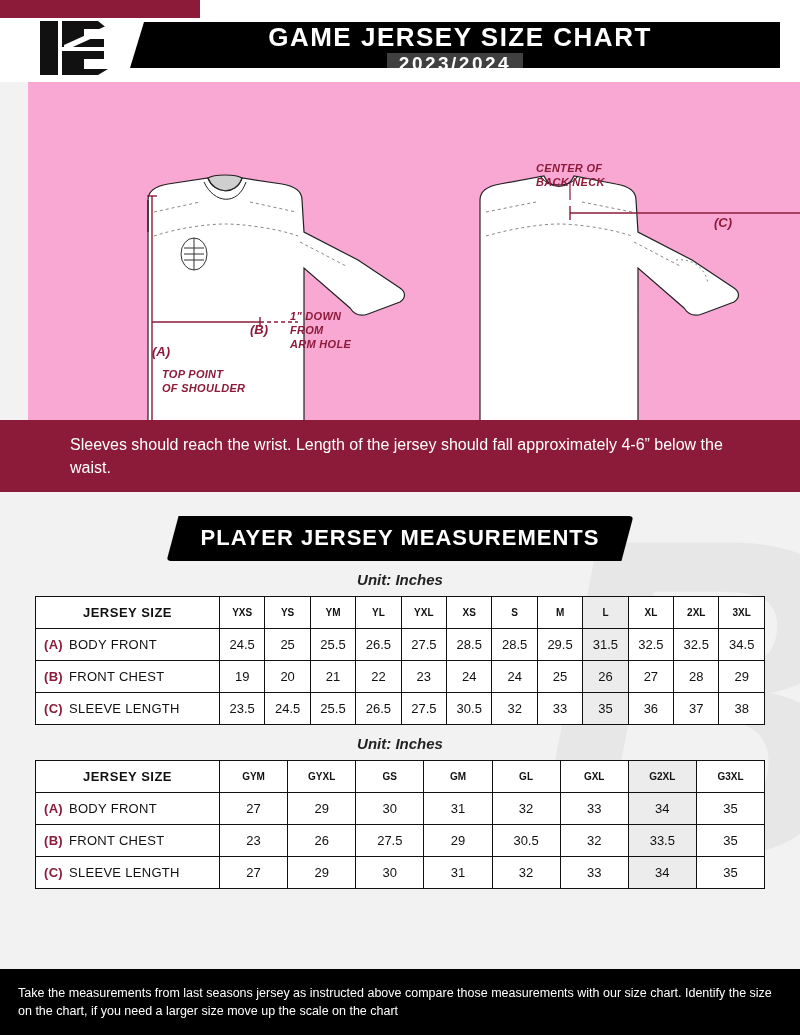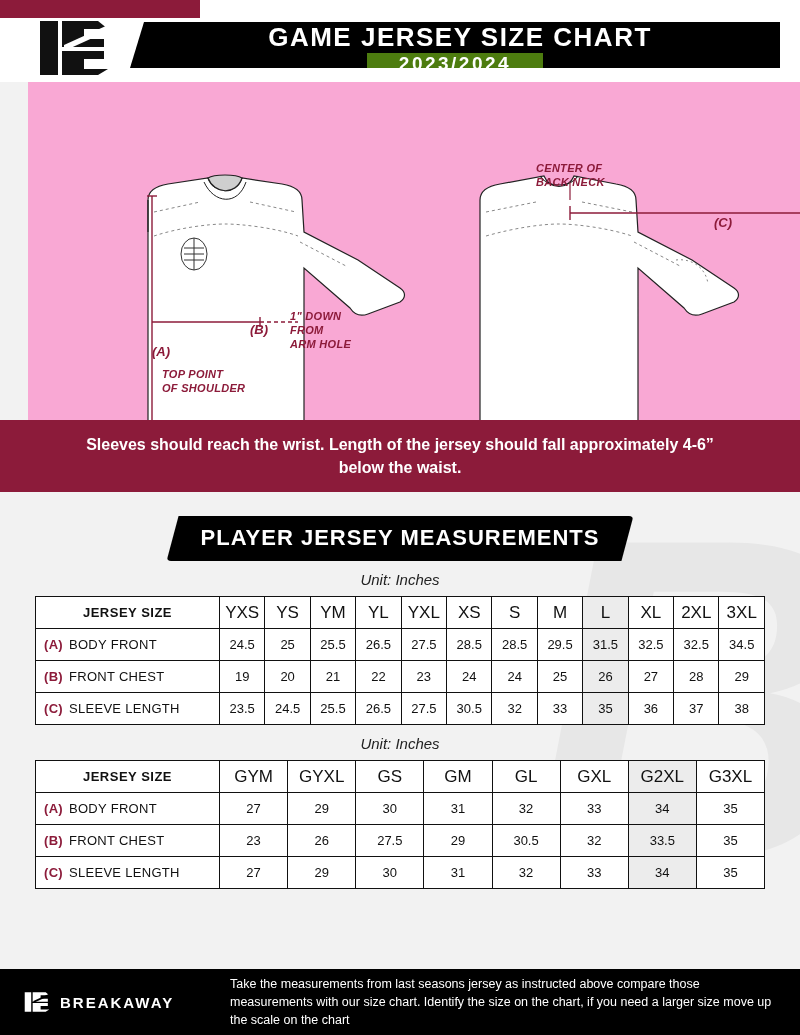--- a/index.html
+++ b/index.html
@@ -59,23 +59,23 @@
   .title-text {
     flex: 1;
     text-align: center;
     color: #ffffff;
     font-size: 26px;
     font-weight: bold;
     letter-spacing: 1.5px;
     padding-left: 10px;
   }
   .season-box {
-    width: 176px;
+    width: 136px;
     height: 46px;
-    background: #4d7c0f;
+    background: #404040;
     color: #ffffff;
     font-size: 19px;
     font-weight: bold;
     letter-spacing: 2.5px;
     display: flex; align-items: center; justify-content: center;
   }
 
   
   .illus {
     position: relative;
@@ -102,26 +102,25 @@
     font-style: italic;
   }
 
   
   .note {
     position: relative;
     background: #8c1b3a;
     color: #ffffff;
     height: 72px;
     display: flex; align-items: center; justify-content: center;
-    text-align: center;
+    text-align: left;
     font-size: 16px;
     line-height: 1.45;
     padding: 0 70px;
     z-index: 2;
-    font-weight: bold;
   }
 
   
   .section {
     position: relative;
     z-index: 2;
   }
   .banner-wrap {
     display: flex; justify-content: center;
     padding-top: 18px;
@@ -134,21 +133,21 @@
     font-weight: bold;
     letter-spacing: 1px;
     padding: 9px 34px 10px 34px;
     border-radius: 4px;
     clip-path: polygon(12px 0, 100% 0, calc(100% - 12px) 100%, 0 100%);
   }
   .unit {
     text-align: center;
     font-size: 15px;
     font-style: italic;
-    font-weight: normal;
+    font-weight: bold;
     color: #222;
     margin: 10px 0 8px 0;
   }
 
   
   table {
     border-collapse: collapse;
     background: #be185d;
     margin: 8px auto;
     table-layout: fixed;
@@ -175,21 +174,21 @@
   .rowlabel .tag {
     color: #8c1b3a;
     font-weight: bold;
     margin-right: 6px;
   }
   th.sizehdr {
     font-size: 13px;
     letter-spacing: .5px;
     text-align: center;
   }
-  th.colhdr { font-weight: normal; font-size: 17px; }
+  th.colhdr { font-weight: bold; font-size: 10px; }
   td.hl, th.hl { background: #ececec; }
 
   
   .footer {
     position: absolute;
     left: 0; bottom: 0;
     width: 800px; height: 66px;
     display: flex;
     z-index: 3;
   }
@@ -445,27 +444,16 @@
             <td class="">32</td>
             <td class="">33</td>
             <td class="hl">34</td>
             <td class="">35</td>
           </tr>
         </tbody>
     </table>
   </div>
 
   <div class="footer">
-    <div class="footer-left">
-      <div class="fl-logo">
-        <svg width="26" height="30" viewBox="0 0 72 58">
-          <polygon points="2,2 20,2 20,56 2,56" fill="#fff"></polygon>
-          <polygon points="24,2 60,2 70,10 46,10 46,20 66,20 66,28 24,28" fill="#fff"></polygon>
-          <polygon points="24,32 66,32 66,40 46,40 46,50 70,50 60,56 24,56" fill="#fff"></polygon>
-          <polygon points="26,26 70,6 70,12 26,32" fill="#000"></polygon>
-        </svg>
-      </div>
-      <div class="fl-name">BREAKAWAY</div>
-    </div>
     <div class="footer-right">Take the measurements from last seasons jersey as instructed above compare those measurements  with our size chart. Identify the size on the chart, if you need a larger size move up the scale on the chart</div>
   </div>
 
 </div>
 
 </body></html>

